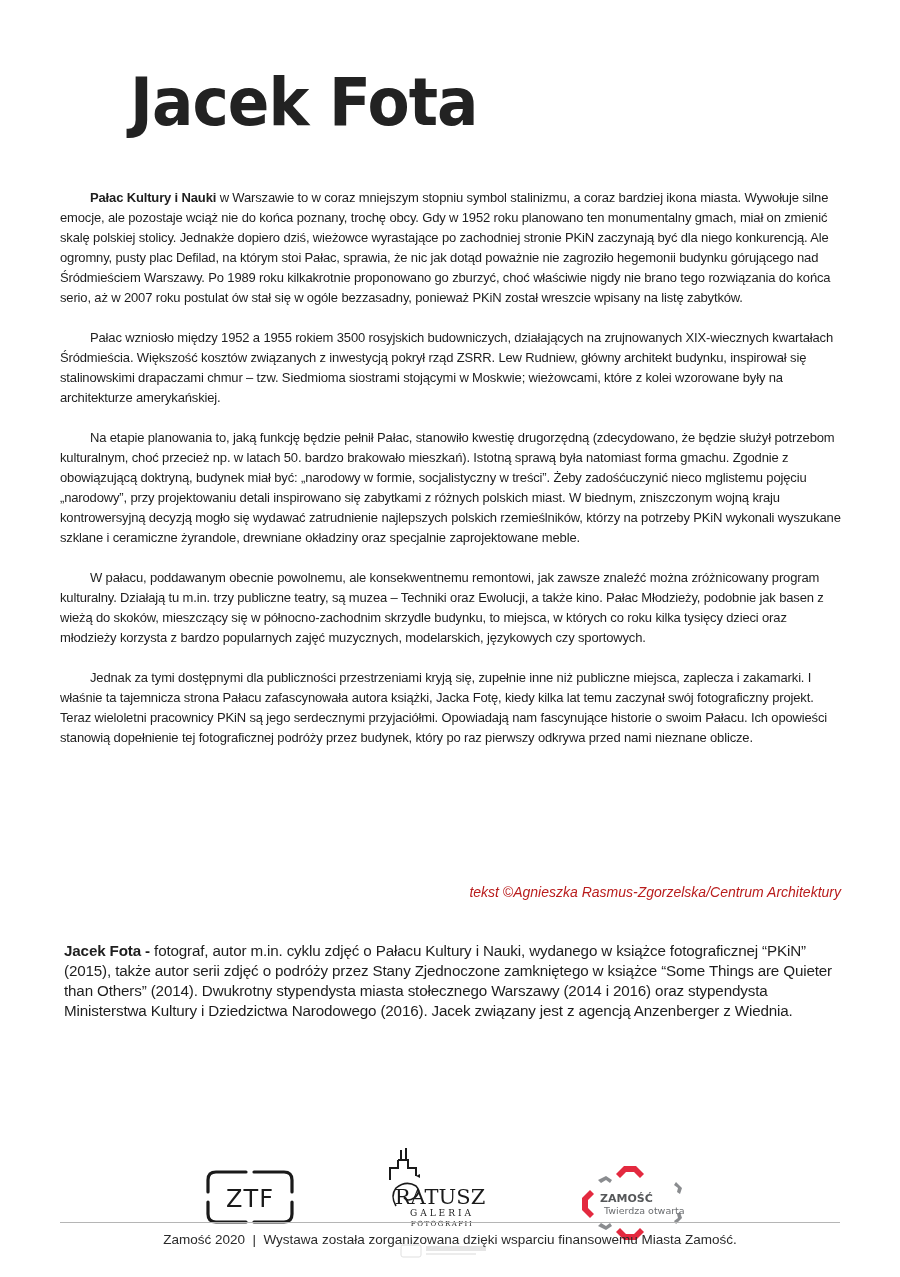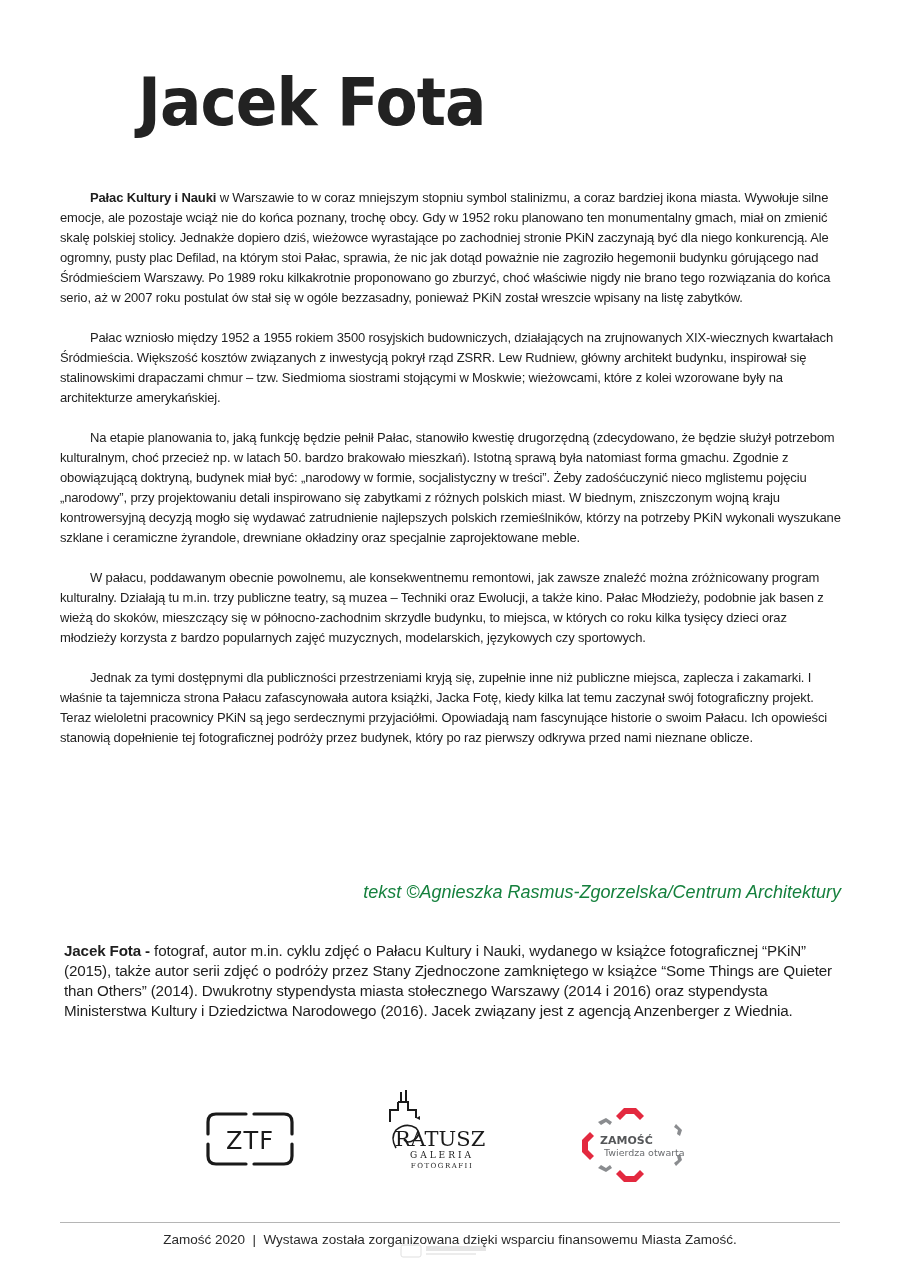--- a/index.html
+++ b/index.html
@@ -11,21 +11,21 @@
       width: 900px;
       height: 1277px;
       position: relative;
       overflow: hidden;
       font-family: "Liberation Sans", sans-serif;
       color: #1e1e1e;
     }
     .header {
       position: absolute;
       top: 58px;
-      left: 16px;
+      left: 8px;
       width: 812px;
       height: 100px;
     }
     .author-title {
       position: absolute;
       left: 122px;
       top: 12px;
       font-family: "DejaVu Sans", sans-serif;
       font-weight: bold;
       font-size: 66px;
@@ -61,39 +61,39 @@
       color: #1e1e1e;
       letter-spacing: -0.15px;
     }
     .article p b {
       font-weight: bold;
     }
     .credit {
       position: absolute;
       top: 882px;
       right: 59px;
-      font-size: 18px;
+      font-size: 14px;
       font-style: italic;
-      color: #15803d;
+      color: #b91c1c;
       line-height: 20px;
     }
     .bio {
       position: absolute;
       top: 941px;
       left: 64px;
       width: 782px;
       font-size: 15.2px;
       line-height: 20px;
       color: #1e1e1e;
       letter-spacing: -0.15px;
       margin: 0;
     }
     .logos {
       position: absolute;
-      top: 1086px;
+      top: 1144px;
       left: 0;
       width: 900px;
       height: 100px;
     }
     .logo-ztf {
       position: absolute;
       left: 206px;
       top: 26px;
       width: 88px;
       height: 54px;

